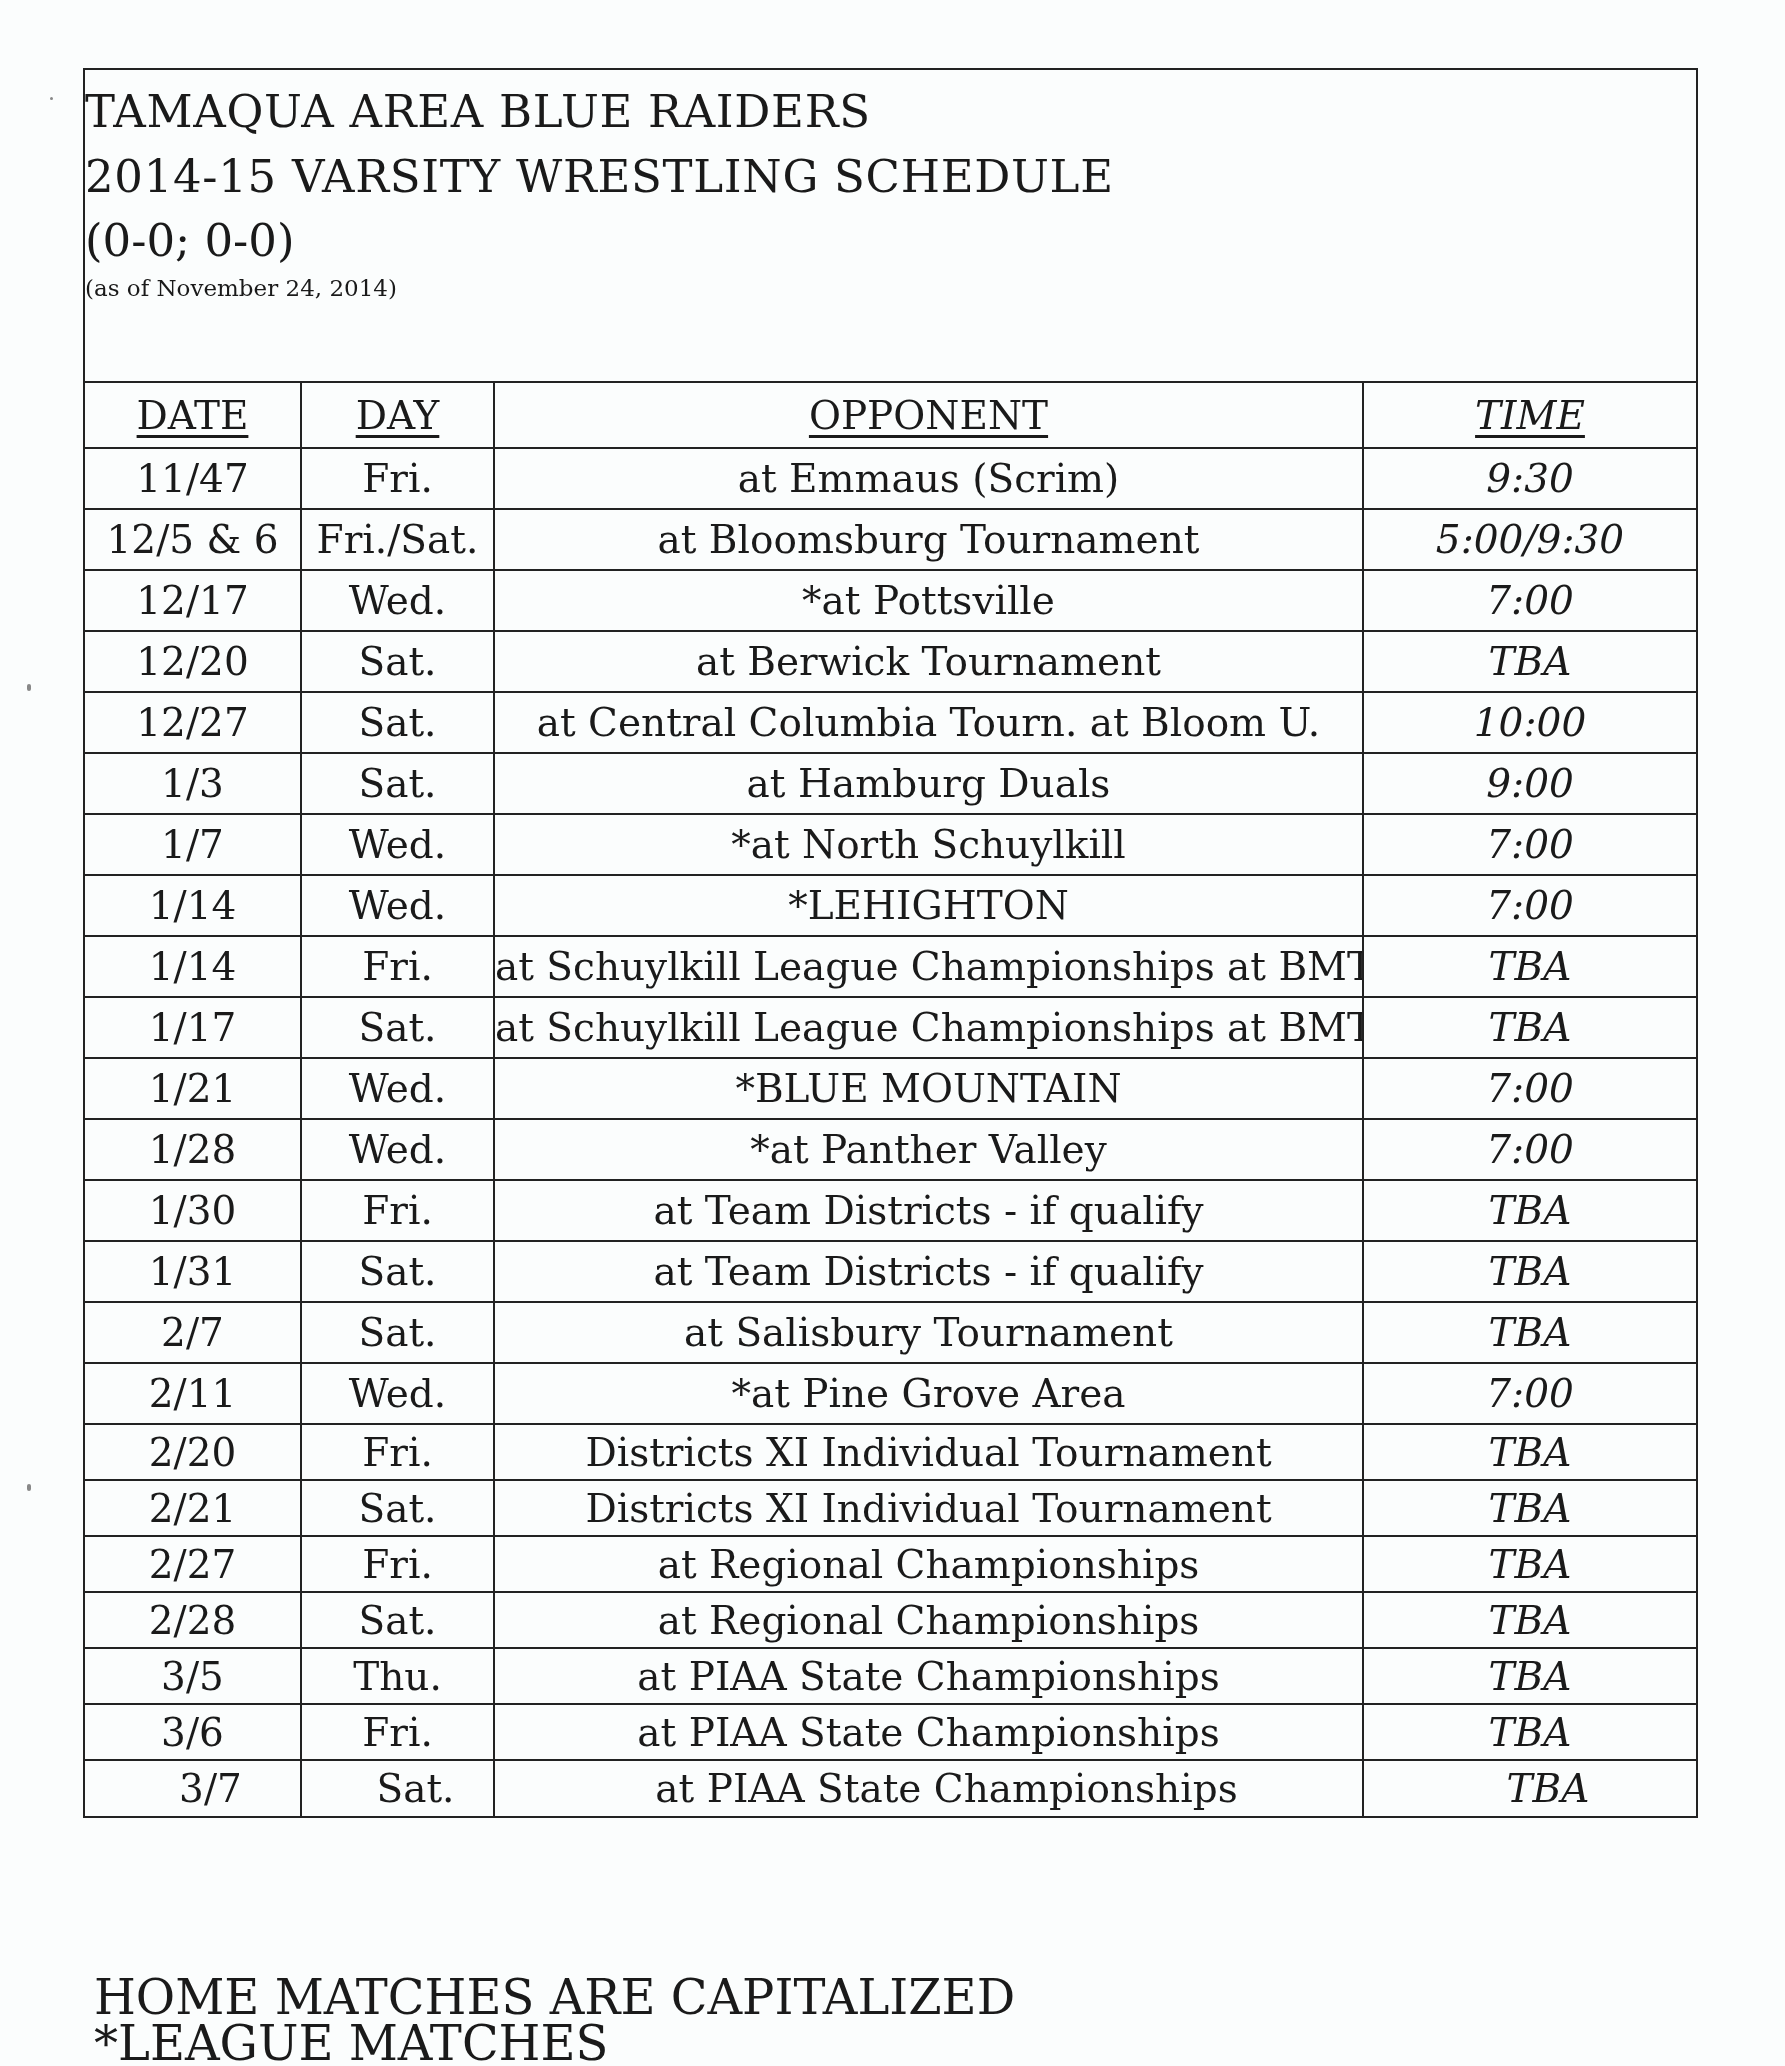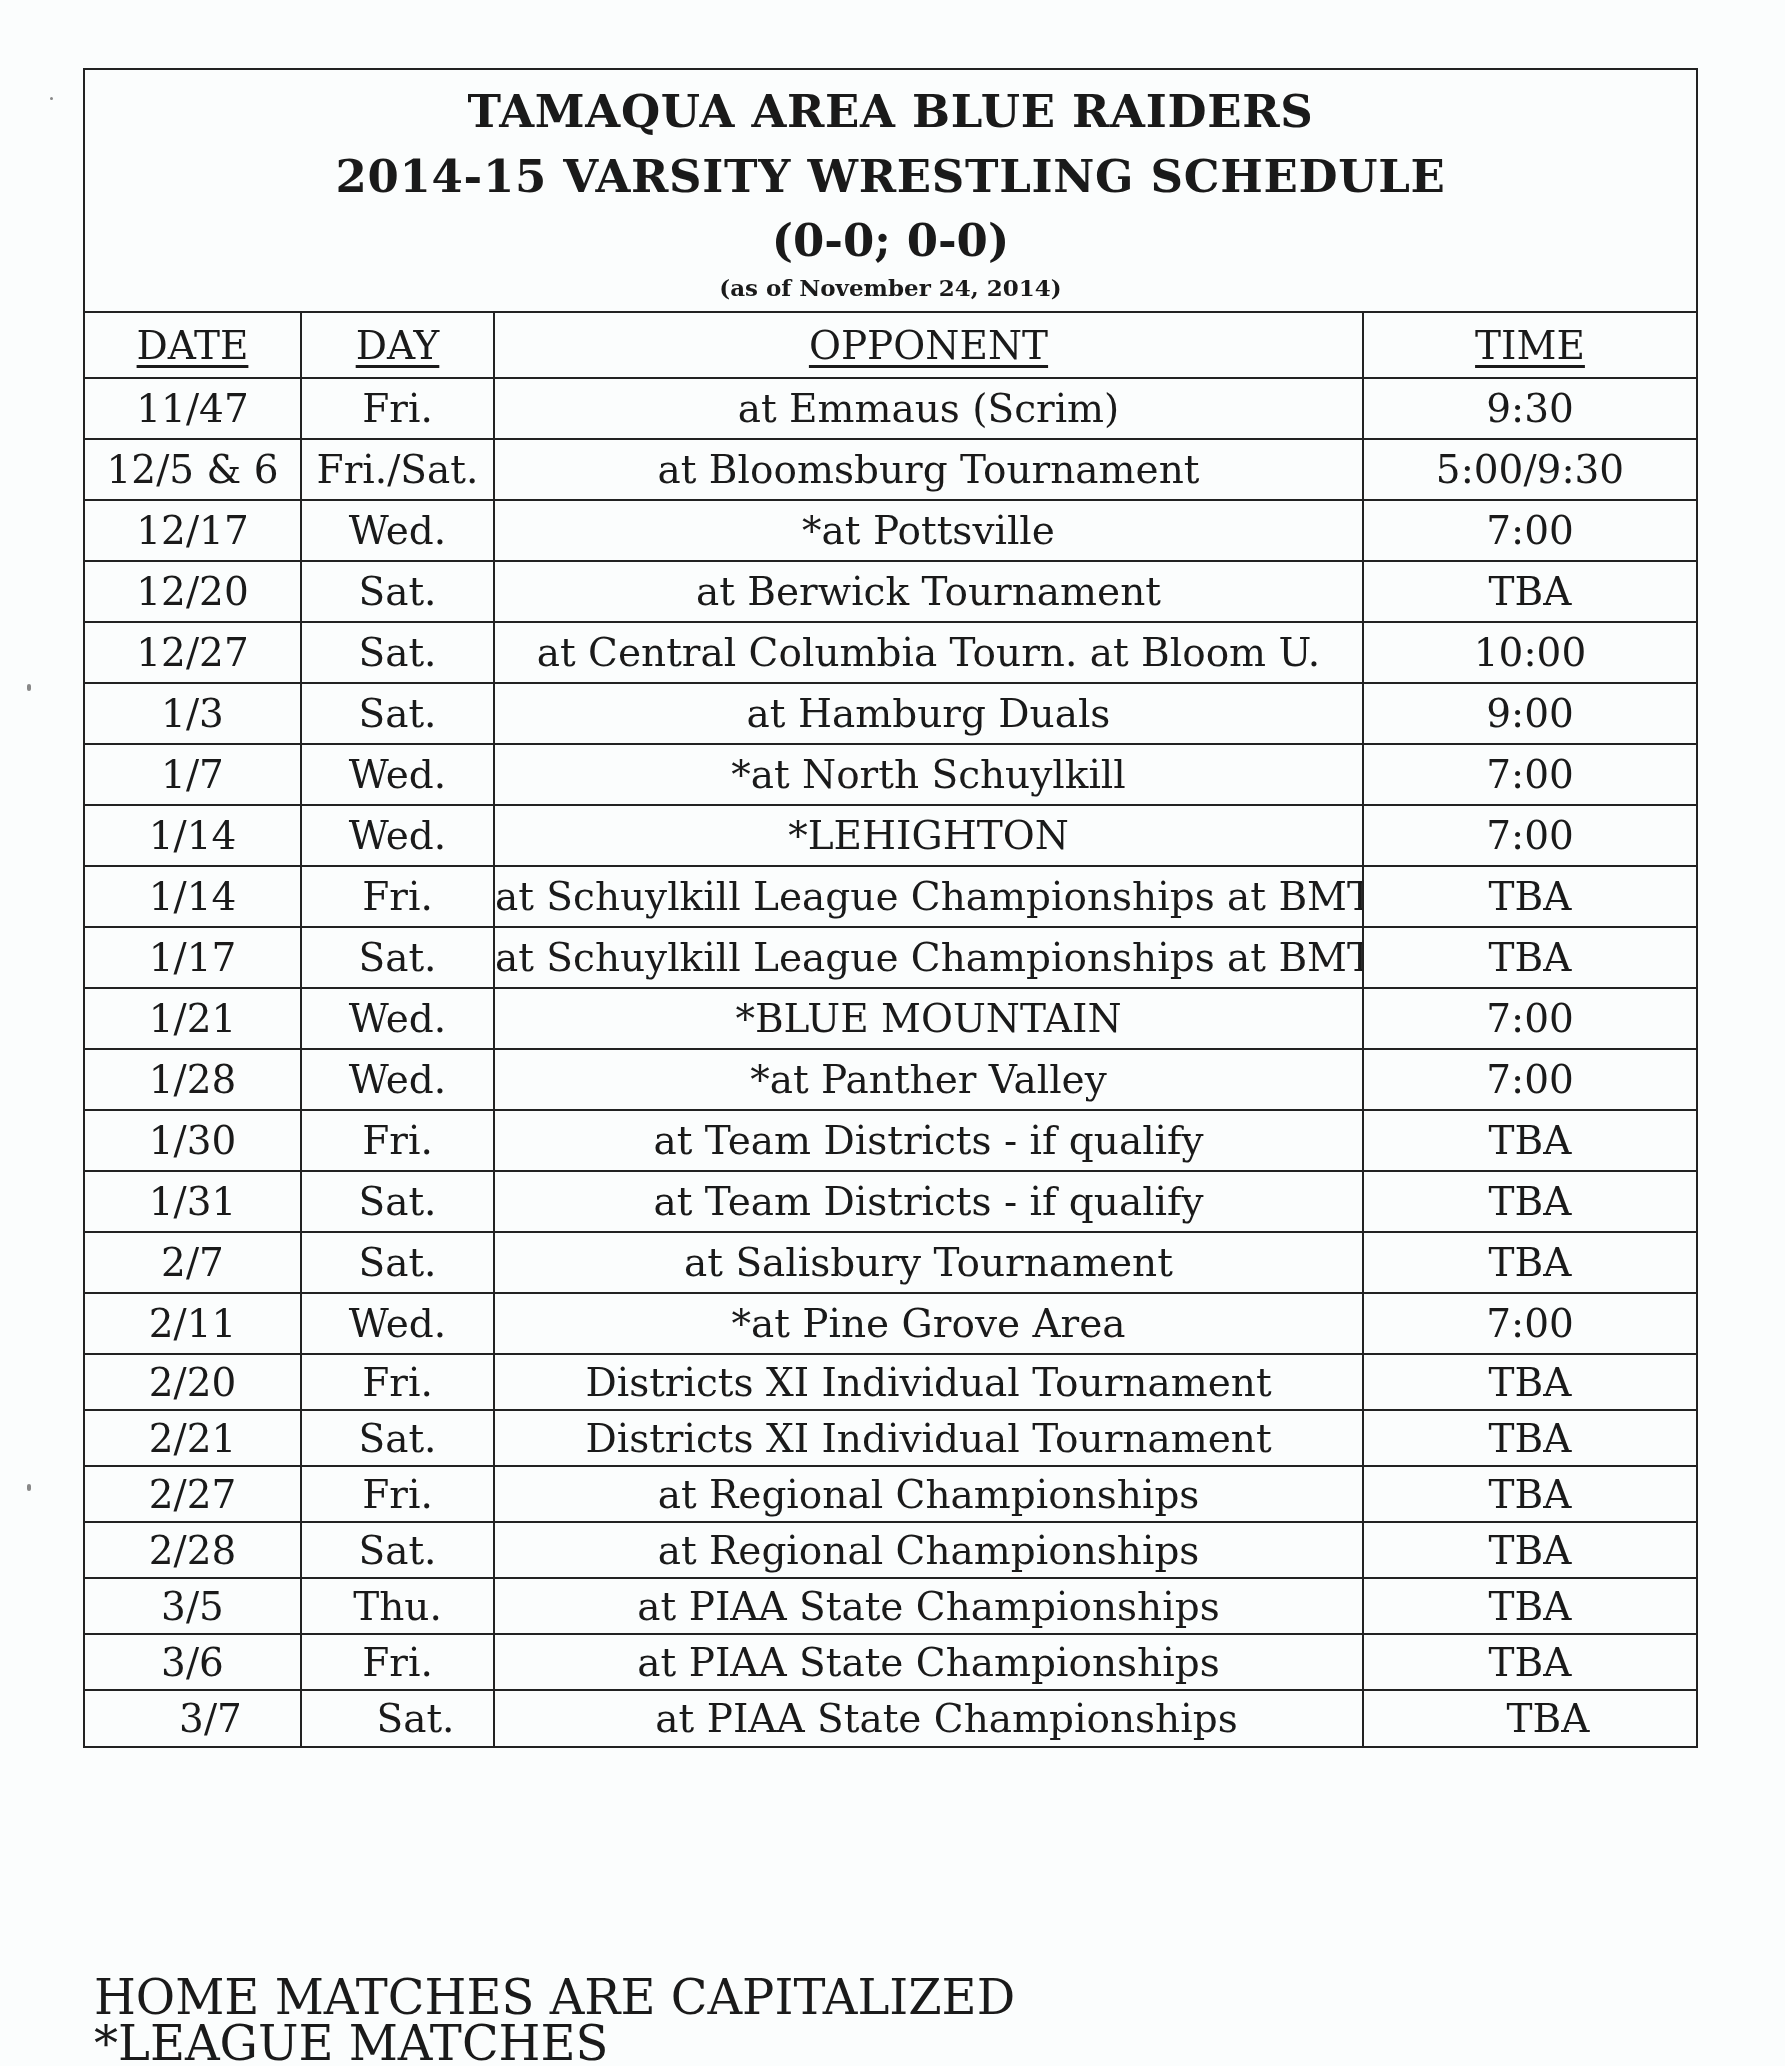--- a/index.html
+++ b/index.html
@@ -6,36 +6,36 @@
   body {
     width:1785px; height:2066px; position:relative; overflow:hidden;
     background:#fbfdfd;
     font-family:"DejaVu Serif","Liberation Serif",serif;
     color:#1a1a1a;
   }
   .sheet {
     position:absolute; left:83px; top:68px; width:1615px;
     border:2.2px solid #222; box-sizing:border-box;
   }
-  .title-block { height:243px; text-align:center; border-bottom:2.2px solid #222; box-sizing:border-box; padding-top:8.6px;font-weight:bold; }
+  .title-block { height:313px; text-align:left; border-bottom:2.2px solid #222; box-sizing:border-box; padding-top:8.6px; }
   .t1 { font-size:45px; line-height:65px; letter-spacing:0.7px; }
   .t2 { font-size:45px; line-height:65px; letter-spacing:0.7px; }
   .t3 { font-size:45px; line-height:63px; }
   .t4 { font-size:23px; line-height:32px; }
   table { width:100%; border-collapse:collapse; table-layout:fixed; }
   col.c-date { width:216px; }
   col.c-day { width:193px; }
   col.c-opp { width:869px; }
   col.c-time { width:auto; }
   th, td {
     border-right:2.2px solid #222; border-bottom:2.2px solid #222;
     text-align:center; padding:0; font-weight:normal;
     white-space:nowrap; overflow:hidden;
   }
-  th:last-child, td:last-child { border-right:none; }
+  th:last-child, td:last-child { border-right:none;font-style:italic; }
   tr:last-child td { border-bottom:none;padding-left:36px; }
   th { height:64px; font-size:39px;border-radius:29px; }
   th span { text-decoration:underline; text-underline-offset:5.8px; text-decoration-thickness:2.9px; }
   td { font-size:39px; }
   tbody tr { height:61px; }
   tbody tr.late { height:56px; }
   .footer { position:absolute; left:94px; top:1953px; font-size:48px; line-height:46px;margin-top:21px; }
   .speck { position:absolute; width:4.3px; height:7.2px; background:#888; border-radius:2.2px; }
 </style>
 </head>

